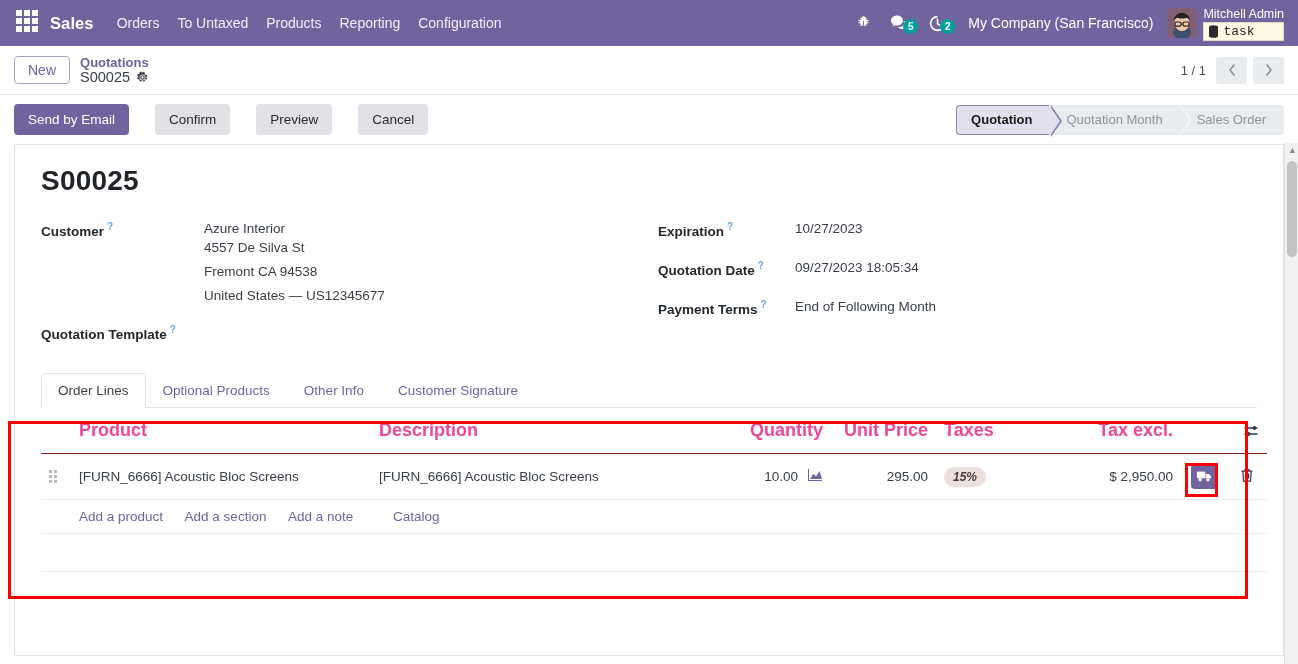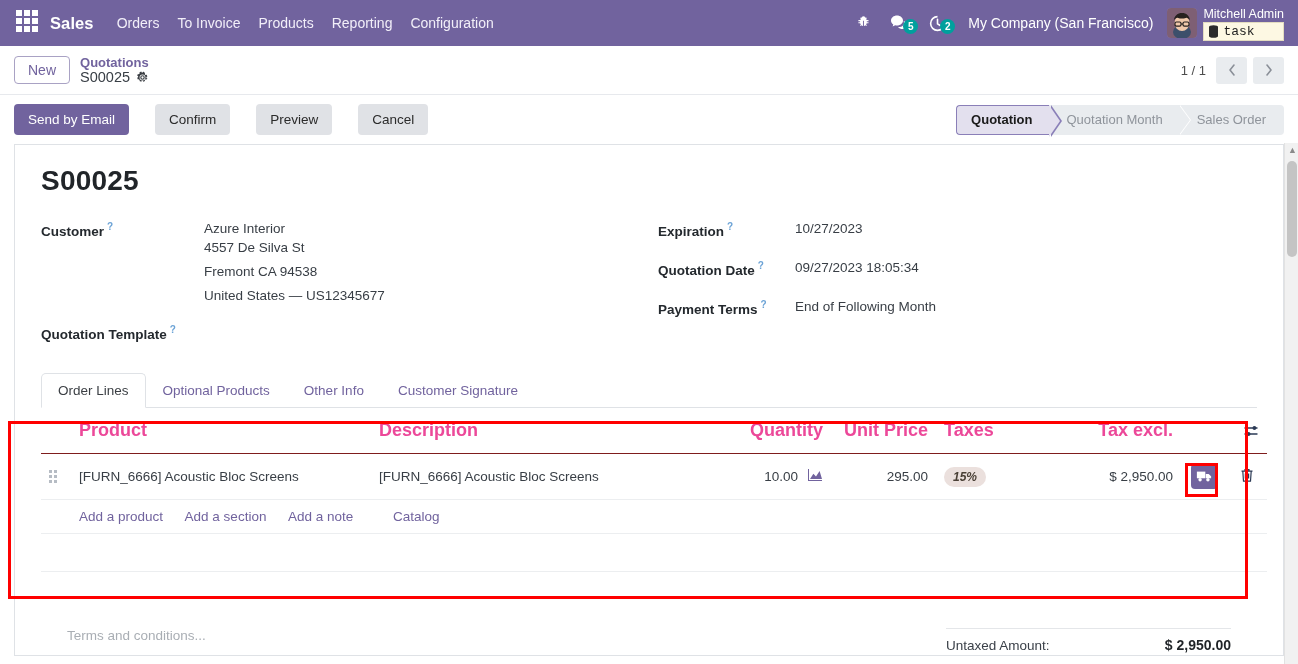--- a/index.html
+++ b/index.html
@@ -226,21 +226,21 @@
       <i></i>
       <i></i>
       <i></i>
       <i></i>
       <i></i>
       <i></i>
       <i></i>
   </div>
   <div class="brand">Sales</div>
   <div class="nav-item">Orders</div>
-  <div class="nav-item">To Invoice</div>
+  <div class="nav-item">To Untaxed</div>
   <div class="nav-item">Products</div>
   <div class="nav-item">Reporting</div>
   <div class="nav-item">Configuration</div>
 
   <div class="nav-right">
     <div class="nav-icon-wrap">
       <svg width="17" height="17" viewBox="0 0 16 16" fill="#ffffff">
         <path d="M8 1.2c-1 0-1.8.7-2 1.6l-.6-.5-.6.7.8.7c-.3.3-.5.7-.6 1.1H3.2v1h1.6v1H3.2v1h1.7c.1.4.3.8.6 1.1l-.8.7.6.7.7-.6c.4.4 1 .6 1.5.7v-5h.9v5c.6-.1 1.1-.3 1.5-.7l.7.6.6-.7-.8-.7c.3-.3.5-.7.6-1.1h1.7v-1h-1.6v-1h1.6v-1h-1.7c-.1-.4-.3-.8-.6-1.1l.8-.7-.6-.7-.6.5c-.2-.9-1-1.6-2-1.6z"></path>
       </svg>
     </div>
@@ -466,27 +466,20 @@
           <tr class="empty-row">
               <td colspan="9"></td>
             </tr>
           <tr class="empty-row last">
               <td colspan="9"></td>
             </tr>
         </tbody>
       </table>
     </div>
 
-    <div class="foot">
-      <div class="terms">Terms and conditions...</div>
-      <div class="totals">
-        <span class="tot-label">Untaxed Amount:</span>
-        <span class="tot-value">$ 2,950.00</span>
-      </div>
-    </div>
   </div>
 
   <div class="annot" style="left:8px; top:277px; width:1240px; height:178px;"></div>
 </div>
 
 <div class="annot" style="left:1185px; top:463px; width:33px; height:34px;"></div>
 
 <div class="vscroll">
   <div class="arrow" style="top:3px">▲</div>
   <div class="thumb"></div>

